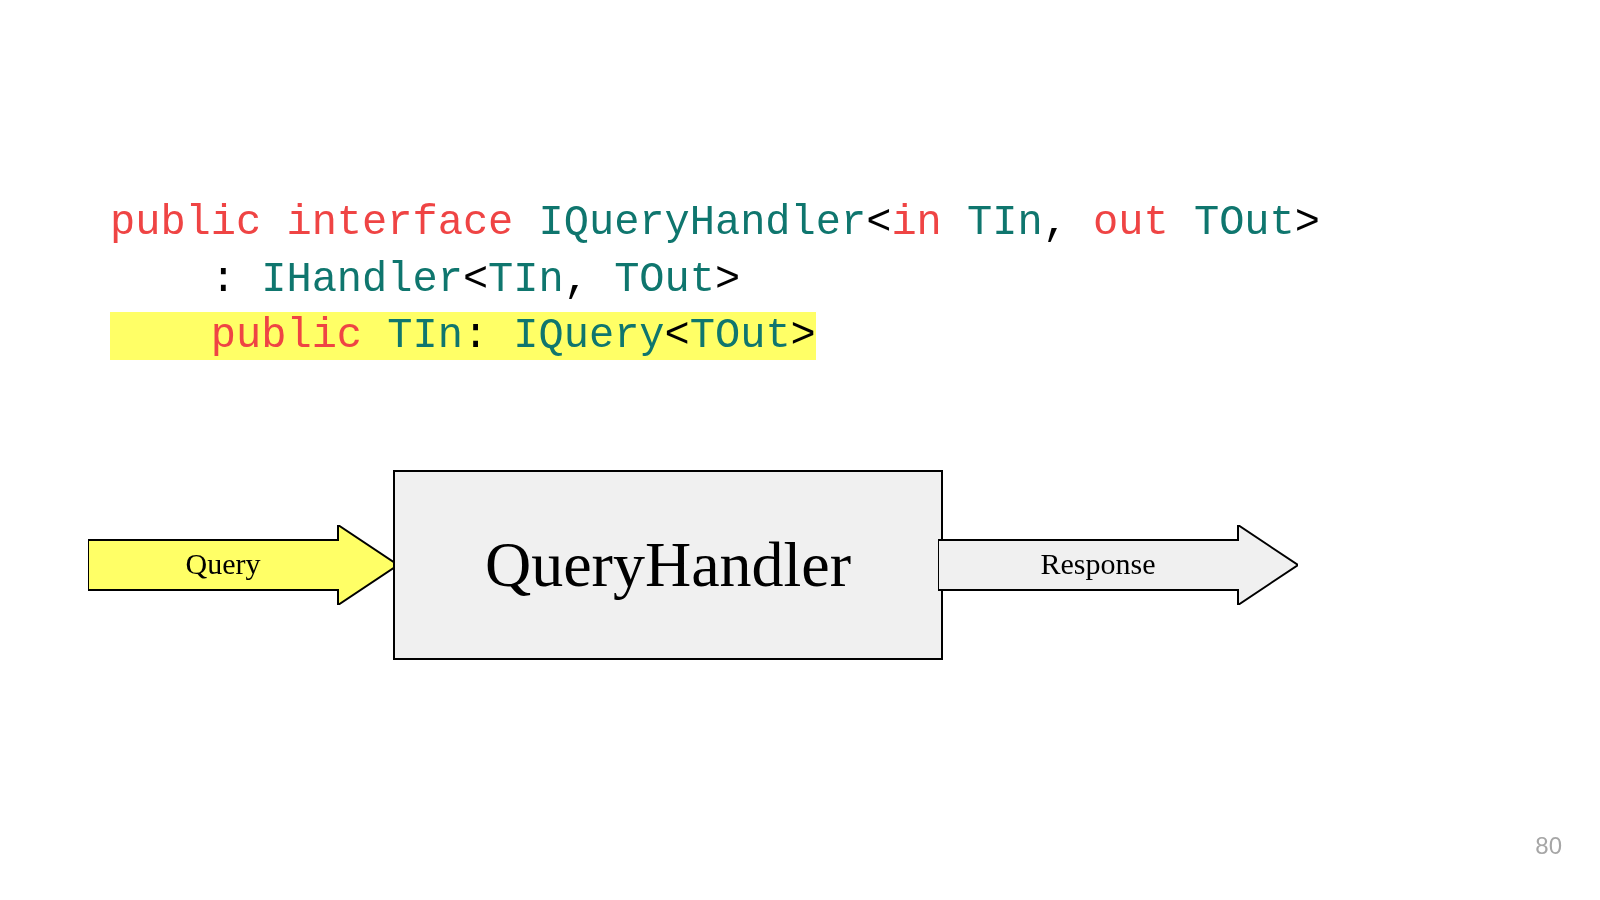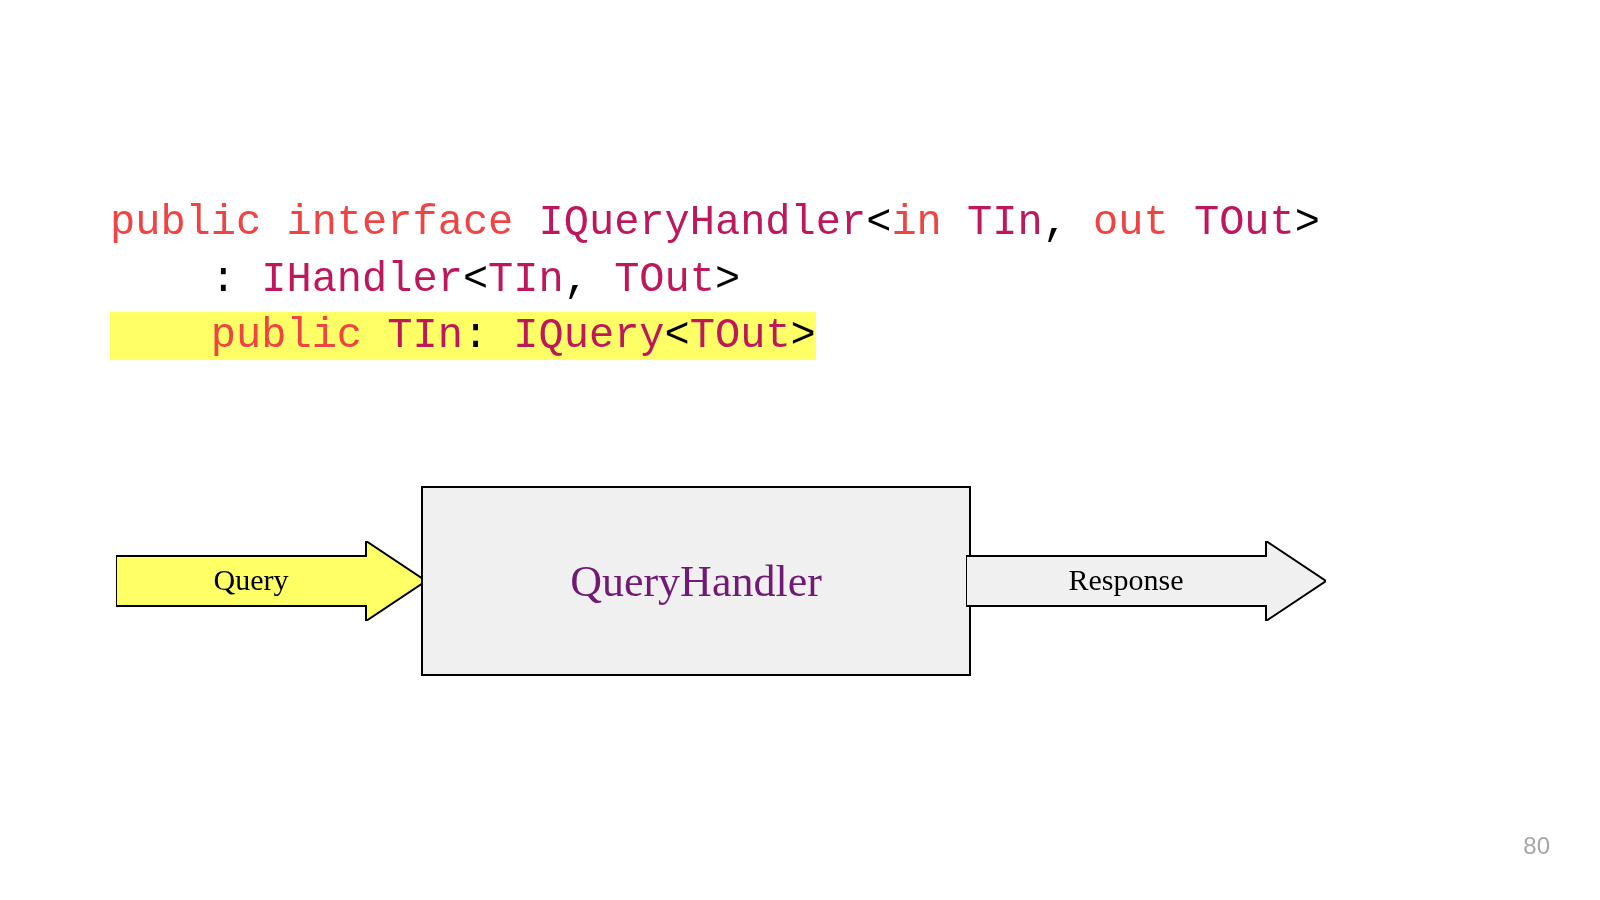--- a/index.html
+++ b/index.html
@@ -20,58 +20,57 @@
     position: absolute;
     top: 195px;
     left: 110px;
     font-family: Consolas, "Courier New", monospace;
     font-size: 42px;
     line-height: 1.35;
     white-space: pre;
     color: #000;
   }
   .kw   { color: #ef4444; }
-  .type { color: #be185d; text-align: center; }
+  .type { color: #0f766e; text-align: center; }
   .hl   { background: #ffff66; }
   .diagram {
     position: absolute;
     top: 470px;
-    left: 116px;
+    left: 88px;
     width: 1210px;
     height: 242px;
-    margin-top: 16px;
   }
   .box {
     position: absolute;
     left: 305px;
     top: 0;
     width: 550px;
     height: 190px;
     border: 2px solid #000;
     background: #f0f0f0;
     box-sizing: border-box;
     display: flex;
     align-items: center;
     justify-content: center;
   }
   .box-label {
     font-family: "Segoe Script", "Comic Sans MS", cursive;
-    font-size: 44px;
-    color: #701a75;
+    font-size: 64px;
+    color: #000000;
   }
   .arrow-label {
     font-family: "Segoe Script", "Comic Sans MS", cursive;
     font-size: 30px;
     fill: #000;
     text-anchor: middle;
     dominant-baseline: middle;
   }
   .page-num {
     position: absolute;
-    right: 50px;
+    right: 38px;
     bottom: 40px;
     color: #a6a6a6;
     font-size: 24px;
   }
 </style>
 </head>
 <body>
 
 <div class="slide">
 

